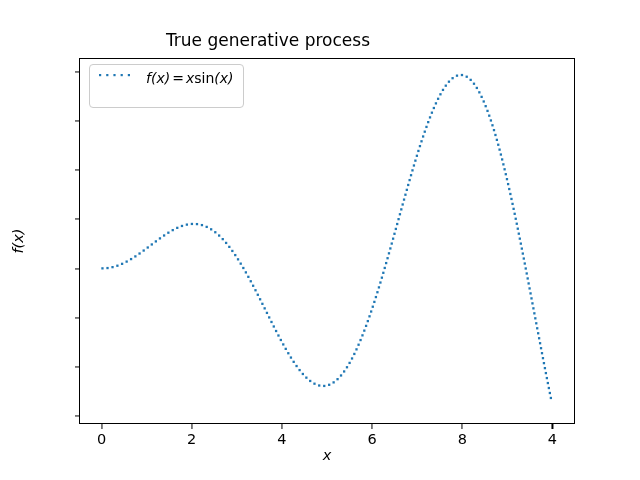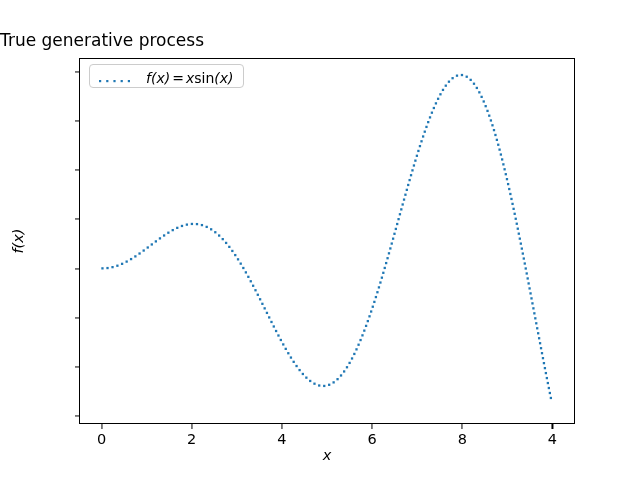--- a/index.html
+++ b/index.html
@@ -19,20 +19,21 @@
     left: 0; top: 0;
     width: 640px;
     height: 480px;
     background: #ffffff;
   }
   #chart-title {
     position: absolute;
     left: 0;
     top: 30px;
     width: 536px;
+    text-align: center;
     font-size: 17px;
     color: #000000;
     letter-spacing: 0px;
   }
   #plot-area {
     position: absolute;
     left: 79px;
     top: 58px;
     width: 496px;
     height: 366px;
@@ -88,26 +89,26 @@
     font-size: 14.5px;
     color: #000000;
     transform: translate(-50%, -50%);
     white-space: nowrap;
     font-style: italic;
   }
   #legend {
     position: absolute;
     left: 89px;
     top: 64px;
-    padding: 5px 9px 1px 8px;
+    padding: 5px 9px 21px 8px;
     background: #ffffff;
     border: 1px solid #cccccc;
     border-radius: 4px;
     display: flex;
-    align-items: flex-end;
+    align-items: flex-start;
     box-sizing: border-box;
   }
   #legend-swatch {
     width: 36px;
     height: 10px;
     margin-right: 12px;
     flex: 0 0 auto;
   }
   #legend-label {
     font-size: 14px;

